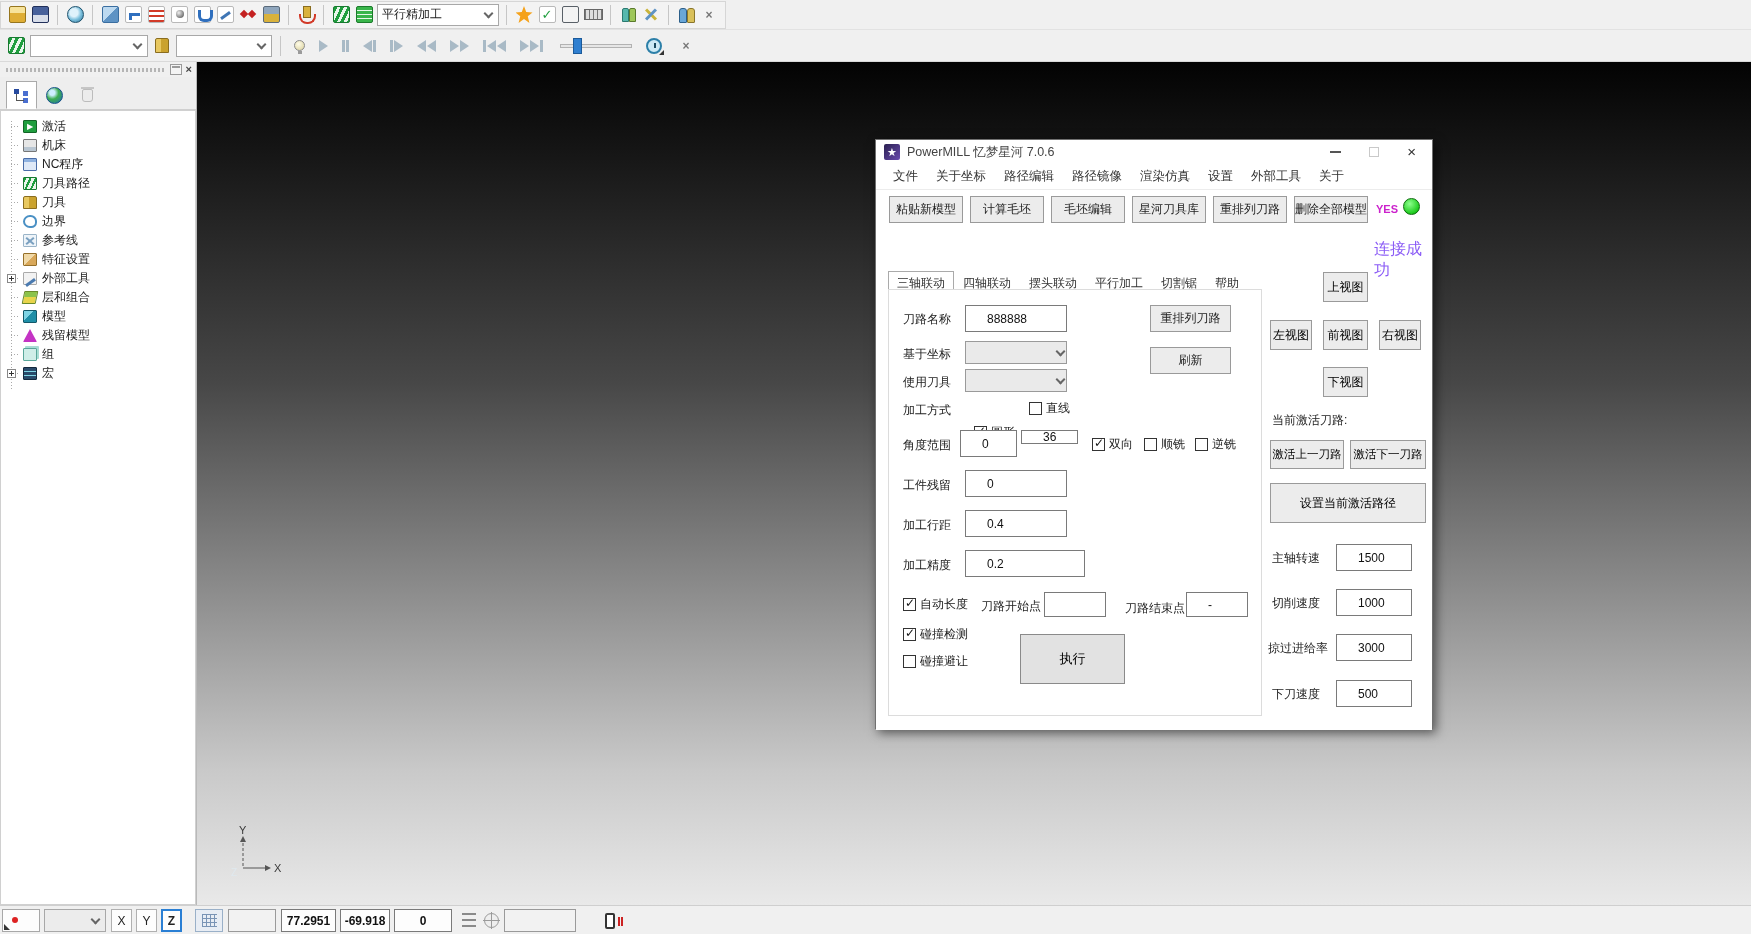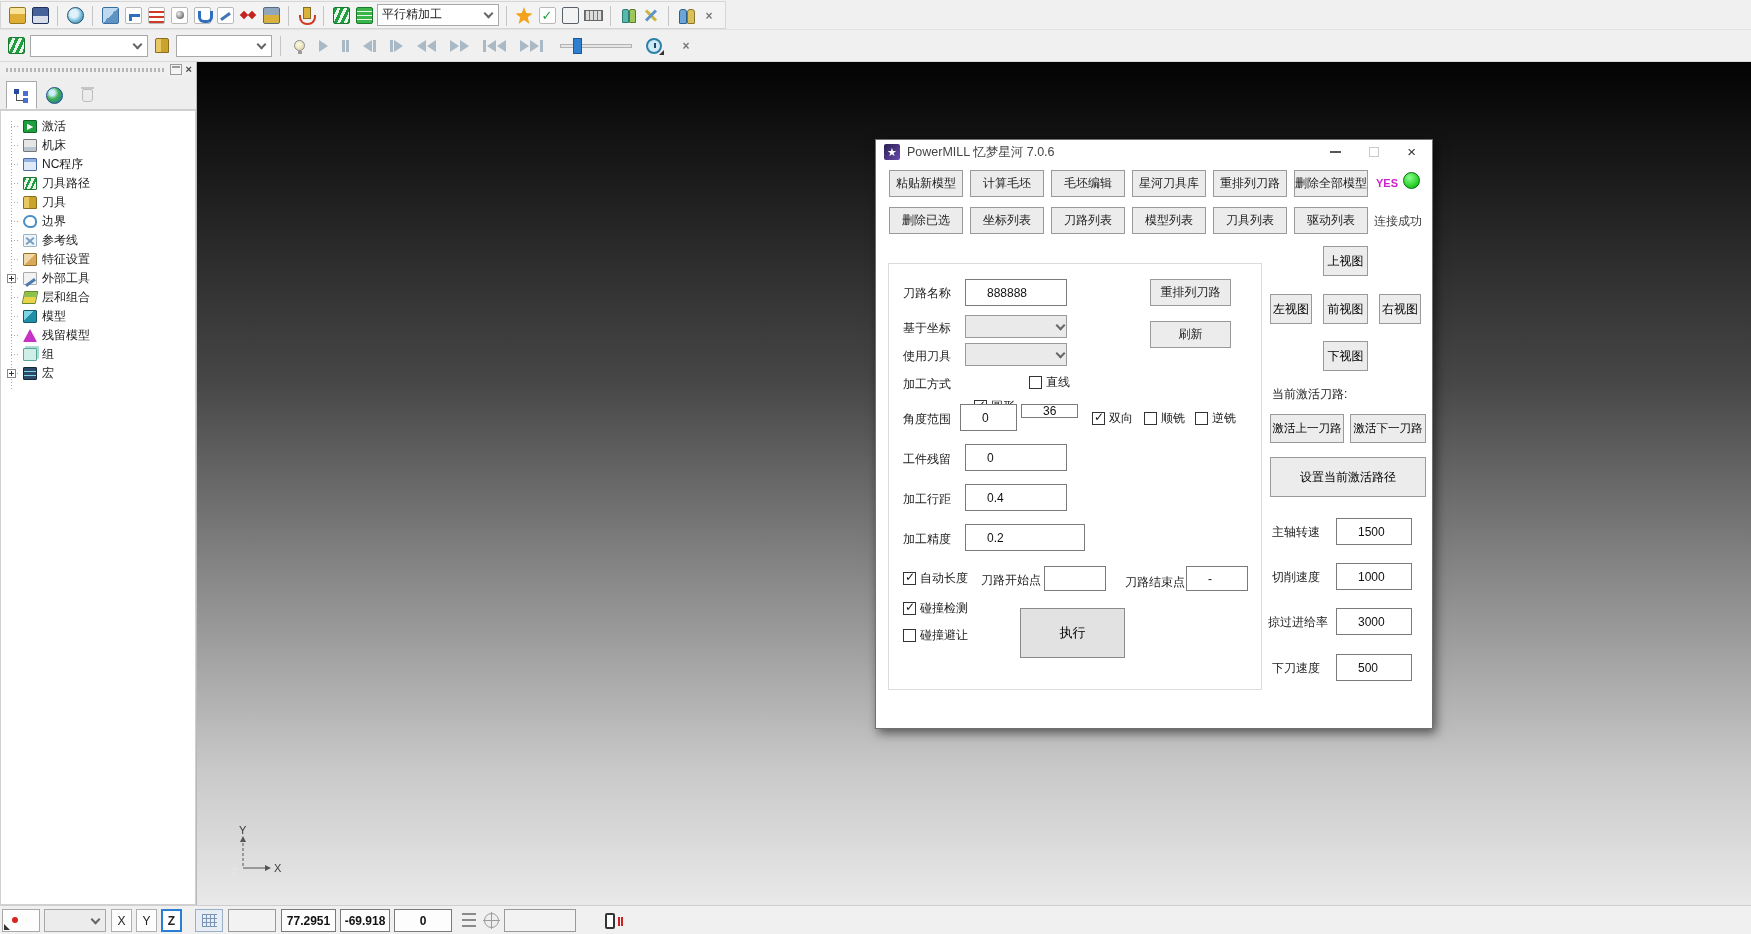--- a/index.html
+++ b/index.html
@@ -2,21 +2,21 @@
 <html><head>
 <meta charset="utf-8">
 <style>
   * { box-sizing: border-box; margin:0; padding:0; }
   body { font-family:"Liberation Sans","DejaVu Sans",sans-serif; font-size:12px; color:#222; }
   .app { position:relative; width:1751px; height:934px; background:#f0f0f0; overflow:hidden; }
 
   
   .tb { display:flex; align-items:center; background:#f0f0f0; }
   .tb1 { height:30px; border-bottom:1px solid #e2e2e2; }
-  .tbwrap { display:flex; align-items:flex-end; gap:3px; padding:2px 6px; border:1px solid #d6d6d6; background:#f3f3f3; height:28px; }
+  .tbwrap { display:flex; align-items:center; gap:3px; padding:2px 6px; border:1px solid #d6d6d6; background:#f3f3f3; height:28px; }
   .tb2 { height:32px; border-bottom:1px solid #d9d9d9; }
   .sep { width:1px; height:20px; background:#c6c6c6; margin:0 4px; flex:none; }
   .icn { width:20px; height:20px; display:flex; align-items:center; justify-content:center; flex:none; position:relative; }
   .ic { width:17px; height:17px; position:relative; border-radius:2px; }
   .i-open{background:linear-gradient(180deg,#f7e39a 42%,#dfae35 42%);border:1px solid #96761f;}
   .i-save{background:linear-gradient(180deg,#47619b 55%,#d7dde9 55%);border:1px solid #21305a;}
   .i-print{background:radial-gradient(circle at 40% 38%,#dff2fb 0 30%,#7cc0dd 55%,#2d7396 100%);border-radius:50%;border:1px solid #1d506b;}
   .i-block{background:linear-gradient(135deg,#bcd9f0 0 50%,#5e93c4 50%);border:1px solid #3a6ea0;}
   .i-connect{background:#fff;border:1px solid #b9b9b9;}
   .i-connect::after{content:"";position:absolute;left:3px;top:6px;width:8px;height:4px;border-left:3px solid #2f6fbe;border-top:3px solid #2f6fbe;}
@@ -123,21 +123,21 @@
   .maxi{width:10px;height:10px;border:1px solid #c9c9c9;}
   .clo{font-size:15px;color:#333;line-height:14px;}
   .dlg-menu{height:26px;display:flex;align-items:center;gap:0;padding:0 8px;border-bottom:1px solid #ececec;background:#fff;}
   .mitem{padding:0 9px;color:#333;font-size:12.5px;}
   .dlg-body{position:relative;height:540px;background:#fff;}
   .btn{background:#ececec;border:1px solid #9a9a9a;font-size:12px;color:#222;display:flex;align-items:center;justify-content:center;font-family:Liberation Serif, serif;}
   .rowbtns{position:absolute;left:13px;display:flex;gap:7px;}
   .rowbtns .btn{width:74px;height:27px;}
   .yes{position:absolute;left:500px;top:13px;color:#cc22cc;font-weight:bold;font-size:11px;}
   .led{position:absolute;left:527px;top:8px;width:17px;height:17px;border-radius:50%;background:radial-gradient(circle at 38% 32%,#8dff8d,#1ecb1e 70%,#0f8a0f);border:1px solid #0c6a0c;}
-  .connect{position:absolute;left:498px;top:49px;color:#404040;font-size:12px;}
+  .connect{position:absolute;left:498px;top:49px;color:#8b5cf6;font-size:16px;}
   .tabs{position:absolute;left:12px;top:81px;display:flex;align-items:flex-end;}
   .tab{padding:3px 8px 2px;border:1px solid transparent;border-bottom:1px solid #d9d9d9;color:#333;font-size:12px;}
   .tab.active{border-color:#aaa;border-bottom-color:#fff;background:#fff;}
   .panel{position:absolute;left:12px;top:99px;width:374px;height:427px;border:1px solid #dcdcdc;background:#fff;}
   .pl{position:absolute;font-size:12px;color:#222;}
   .inp{position:absolute;border:1px solid #7a7a7a;background:#fff;font-size:12px;padding:2px 21px;font-family:inherit;color:#111;}
   .sel{position:absolute;display:flex;align-items:center;background:#eaeaea;border:1px solid #9a9a9a;}
   .cbrow{position:absolute;display:flex;align-items:center;gap:4px;}
   .cb{width:13px;height:13px;border:1px solid #333;background:#fff;position:relative;flex:none;}
   .cb.on::after{content:"✓";position:absolute;left:1px;top:-3px;font-size:12px;font-weight:bold;color:#111;}
@@ -409,41 +409,51 @@
       <div class="dlg">
         <div class="dlg-title">
           <span class="dlg-ico">★</span>
           <span class="t">PowerMILL 忆梦星河  7.0.6</span>
           <span class="dlg-ctrl">
             <span class="mini"></span>
             <span class="maxi"></span>
             <span class="clo">×</span>
           </span>
         </div>
+        <div class="dlg-menu">
+          <span class="mitem">文件</span>
+          <span class="mitem">关于坐标</span>
+          <span class="mitem">路径编辑</span>
+          <span class="mitem">路径镜像</span>
+          <span class="mitem">渲染仿真</span>
+          <span class="mitem">设置</span>
+          <span class="mitem">外部工具</span>
+          <span class="mitem">关于</span>
+        </div>
         <div class="dlg-body">
           <div class="rowbtns" style="top:6px;">
             <button class="btn">粘贴新模型</button>
             <button class="btn">计算毛坯</button>
             <button class="btn">毛坯编辑</button>
             <button class="btn">星河刀具库</button>
             <button class="btn">重排列刀路</button>
             <button class="btn">删除全部模型</button>
           </div>
           <span class="yes">YES</span>
           <span class="led"></span>
-          <div class="rowbtns" style="top:43px;">
-            <button class="btn">删除已选</button>
-            <button class="btn">坐标列表</button>
-            <button class="btn">刀路列表</button>
-            <button class="btn">模型列表</button>
-            <button class="btn">刀具列表</button>
-            <button class="btn">驱动列表</button>
-          </div>
           <span class="connect">连接成功</span>
 
+          <div class="tabs">
+            <span class="tab active">三轴联动</span>
+            <span class="tab">四轴联动</span>
+            <span class="tab">摆头联动</span>
+            <span class="tab">平行加工</span>
+            <span class="tab">切割锯</span>
+            <span class="tab">帮助</span>
+          </div>
 
           <div class="panel">
             <span class="pl" style="left:14px;top:21px;">刀路名称</span>
             <input class="inp" style="left: 76px; top: 15px; width: 102px; height: 27px;" value="888888">
             <button class="btn" style="position:absolute;left:261px;top:15px;width:81px;height:27px;">重排列刀路</button>
 
             <span class="pl" style="left:14px;top:56px;">基于坐标</span>
             <div class="sel" style="left:76px;top:51px;width:102px;height:23px;">
                 <span class="chev"></span>
               </div>

